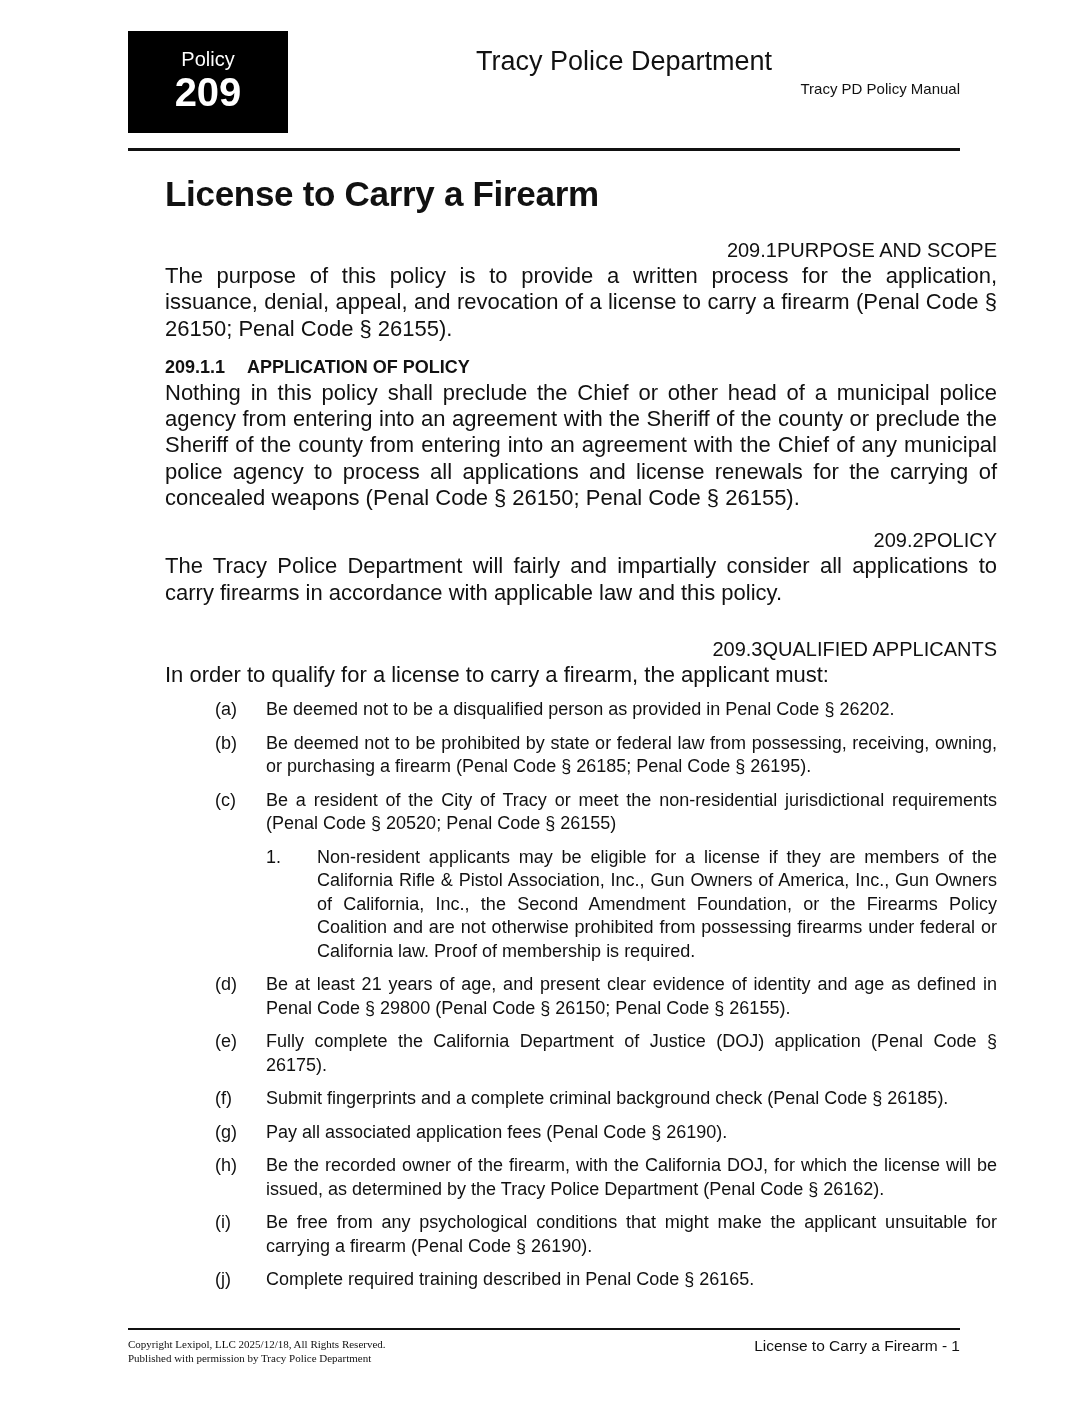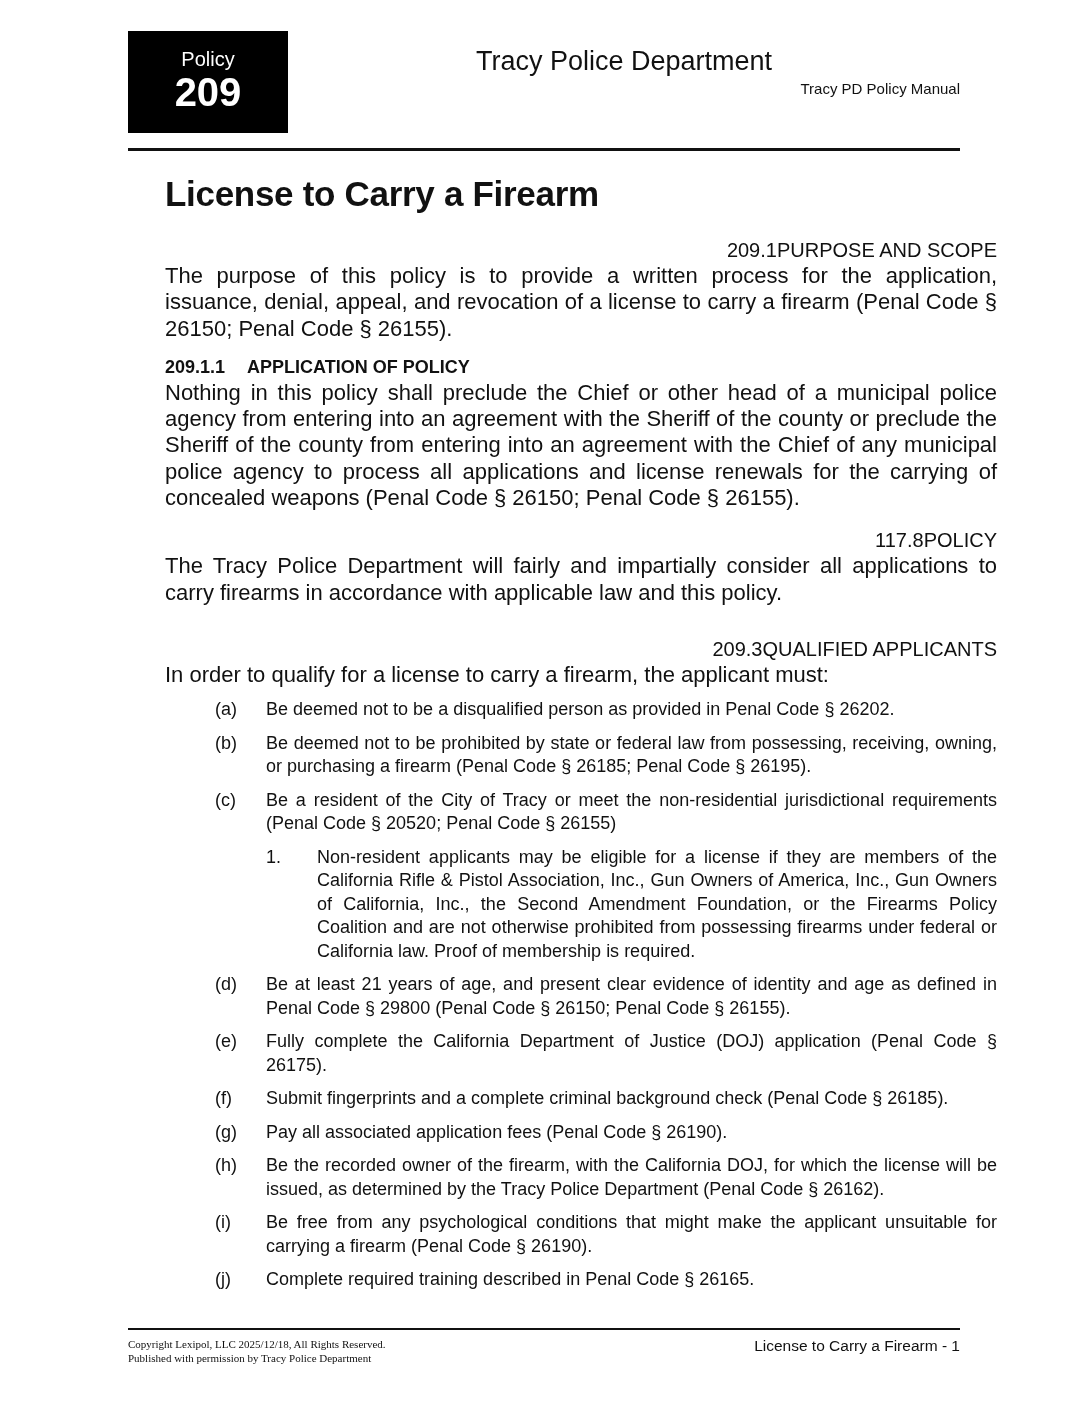--- a/index.html
+++ b/index.html
@@ -55,21 +55,21 @@
 
   <div style="height:19px"></div>
   <h2 class="sec-head"><span class="n">209.1</span><span>PURPOSE AND SCOPE</span></h2>
   <p class="body">The purpose of this policy is to provide a written process for the application, issuance, denial, appeal, and revocation of a license to carry a firearm (Penal Code § 26150; Penal Code § 26155).</p>
 
   <div style="height:12px"></div>
   <h3 class="sub-head"><span class="n">209.1.1</span><span>APPLICATION OF POLICY</span></h3>
   <p class="body">Nothing in this policy shall preclude the Chief or other head of a municipal police agency from entering into an agreement with the Sheriff of the county or preclude the Sheriff of the county from entering into an agreement with the Chief of any municipal police agency to process all applications and license renewals for the carrying of concealed weapons (Penal Code § 26150; Penal Code § 26155).</p>
 
   <div style="height:16px"></div>
-  <h2 class="sec-head"><span class="n">117.8</span><span>POLICY</span></h2>
+  <h2 class="sec-head"><span class="n">209.2</span><span>POLICY</span></h2>
   <p class="body">The Tracy Police Department will fairly and impartially consider all applications to carry firearms in accordance with applicable law and this policy.</p>
 
   <div style="height:30px"></div>
   <h2 class="sec-head"><span class="n">209.3</span><span>QUALIFIED APPLICANTS</span></h2>
   <p class="body">In order to qualify for a license to carry a firearm, the applicant must:</p>
 
   <div style="height:10px"></div>
   <ul class="list">
     <li><span class="mk">(a)</span><span>Be deemed not to be a disqualified person as provided in Penal Code § 26202.</span></li>
     <li><span class="mk">(b)</span><span>Be deemed not to be prohibited by state or federal law from possessing, receiving, owning, or purchasing a firearm (Penal Code § 26185; Penal Code § 26195).</span></li>

